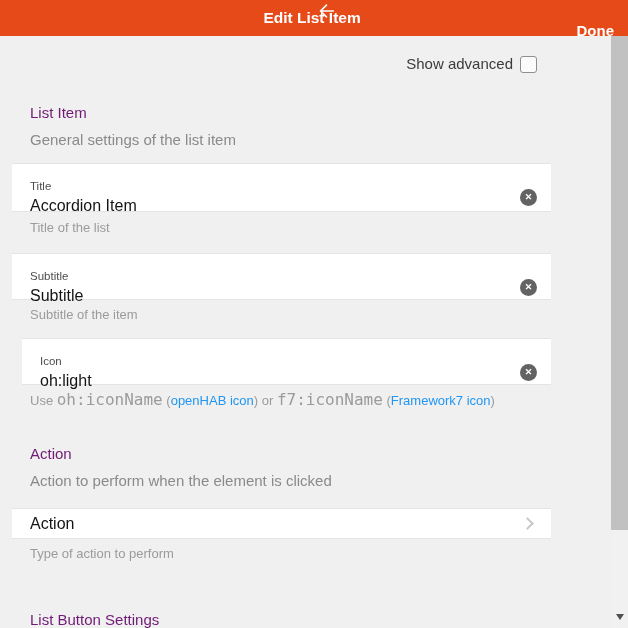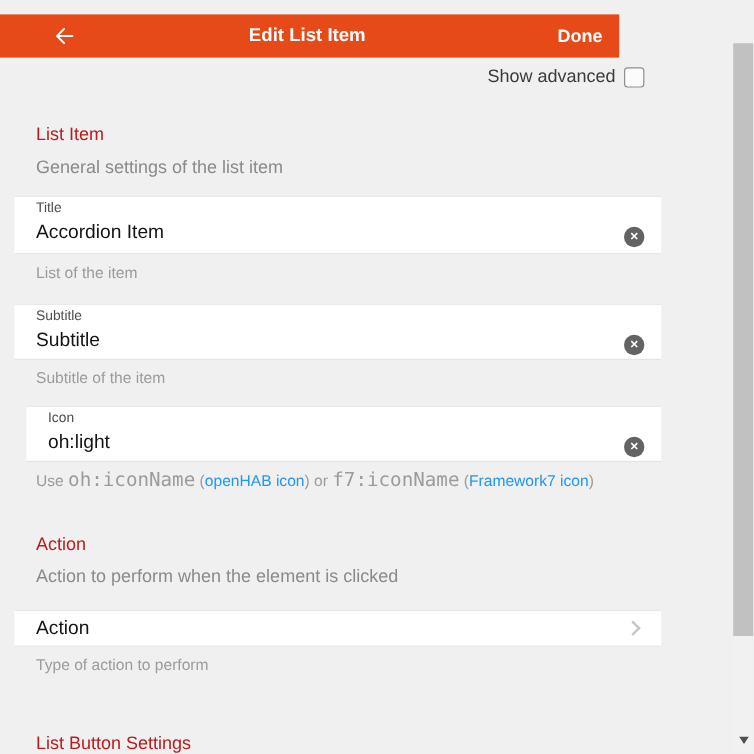--- a/index.html
+++ b/index.html
@@ -10,26 +10,27 @@
     overflow: hidden;
   }
   .page {
     position: relative;
     width: 628px; height: 628px;
     background: #f0f0f0;
     overflow: hidden;
   }
   
   .navbar {
-    position: absolute; top: 12px; left: 0;
-    width: 516px; height: 36px;
+    position: absolute; top: 0; left: 0;
+    width: 628px; height: 36px;
     background: #e64a19;
     display: flex; align-items: center;
     padding: 0 14px;
     z-index: 5;
+    flex-direction: column;
   }
   .back-btn {
     background: none; border: none; cursor: pointer;
     width: 26px; height: 26px;
     display: flex; align-items: center; justify-content: flex-start;
     margin-left: 28px;
   }
   .nav-title {
     position: absolute; left: 50%; top: 50%;
     transform: translate(-52%, -50%);
@@ -57,21 +58,21 @@
   .adv-label { font-size: 15px; color: #3b3b3b; line-height: 18px; }
   .adv-checkbox {
     appearance: none; -webkit-appearance: none;
     width: 17px; height: 17px;
     border: 1px solid #8f8f8f; border-radius: 3px;
     background: #fbfbfb; cursor: pointer;
   }
   .block-title {
     margin: 32px 30px 0 30px;
     font-size: 15px; line-height: 16px;
-    font-weight: 500; color: #b91c1c;
+    font-weight: 500; color: #701a75;
   }
   .block-title.mt-action { margin-top: 38px; }
   .block-title.mt-listbtn { margin-top: 52px; }
   .block-desc {
     margin: 11px 30px 0 30px;
     font-size: 15px; line-height: 15px;
     color: #8a8a8a;
   }
   .block-desc.mt-action { }
   .helper {
@@ -88,21 +89,21 @@
     position: relative;
     margin: 16px 16px 0 12px;
     background: #fff;
     border-top: 1px solid #e4e4e4;
     border-bottom: 1px solid #e4e4e4;
   }
   .card.field-title { height: 49px; }
   .card.field-sub   { height: 47px; margin-top: 19px; }
   .card.field-icon  { height: 47px; margin-top: 17px; margin-left: 22px; }
   .fld-label {
-    padding: 4px 18px 0 18px;
+    padding: 16px 18px 0 18px;
     font-size: 11.5px; line-height: 13px; color: #4d4d4d;
   }
   .fld-input {
     display: block;
     margin: 3px 0 0 18px;
     width: calc(100% - 60px);
     border: none; outline: none; background: transparent;
     font-family: inherit;
     font-size: 16px; line-height: 20px; color: #141414;
     padding: 0;
@@ -194,21 +195,21 @@
     <div class="block-title">List Item</div>
     <div class="block-desc">General settings of the list item</div>
 
     <div class="card field-title">
       <div class="fld-label">Title</div>
       <input class="fld-input" type="text" value="Accordion Item" style="">
       <button class="clear-btn">
         <span class="clear-x">✕</span>
       </button>
     </div>
-    <div class="helper">List of the item</div>
+    <div class="helper">Title of the list</div>
 
     <div class="card field-sub">
       <div class="fld-label">Subtitle</div>
       <input class="fld-input" type="text" value="Subtitle" style="">
       <button class="clear-btn">
         <span class="clear-x">✕</span>
       </button>
     </div>
     <div class="helper tight">Subtitle of the item</div>
 

